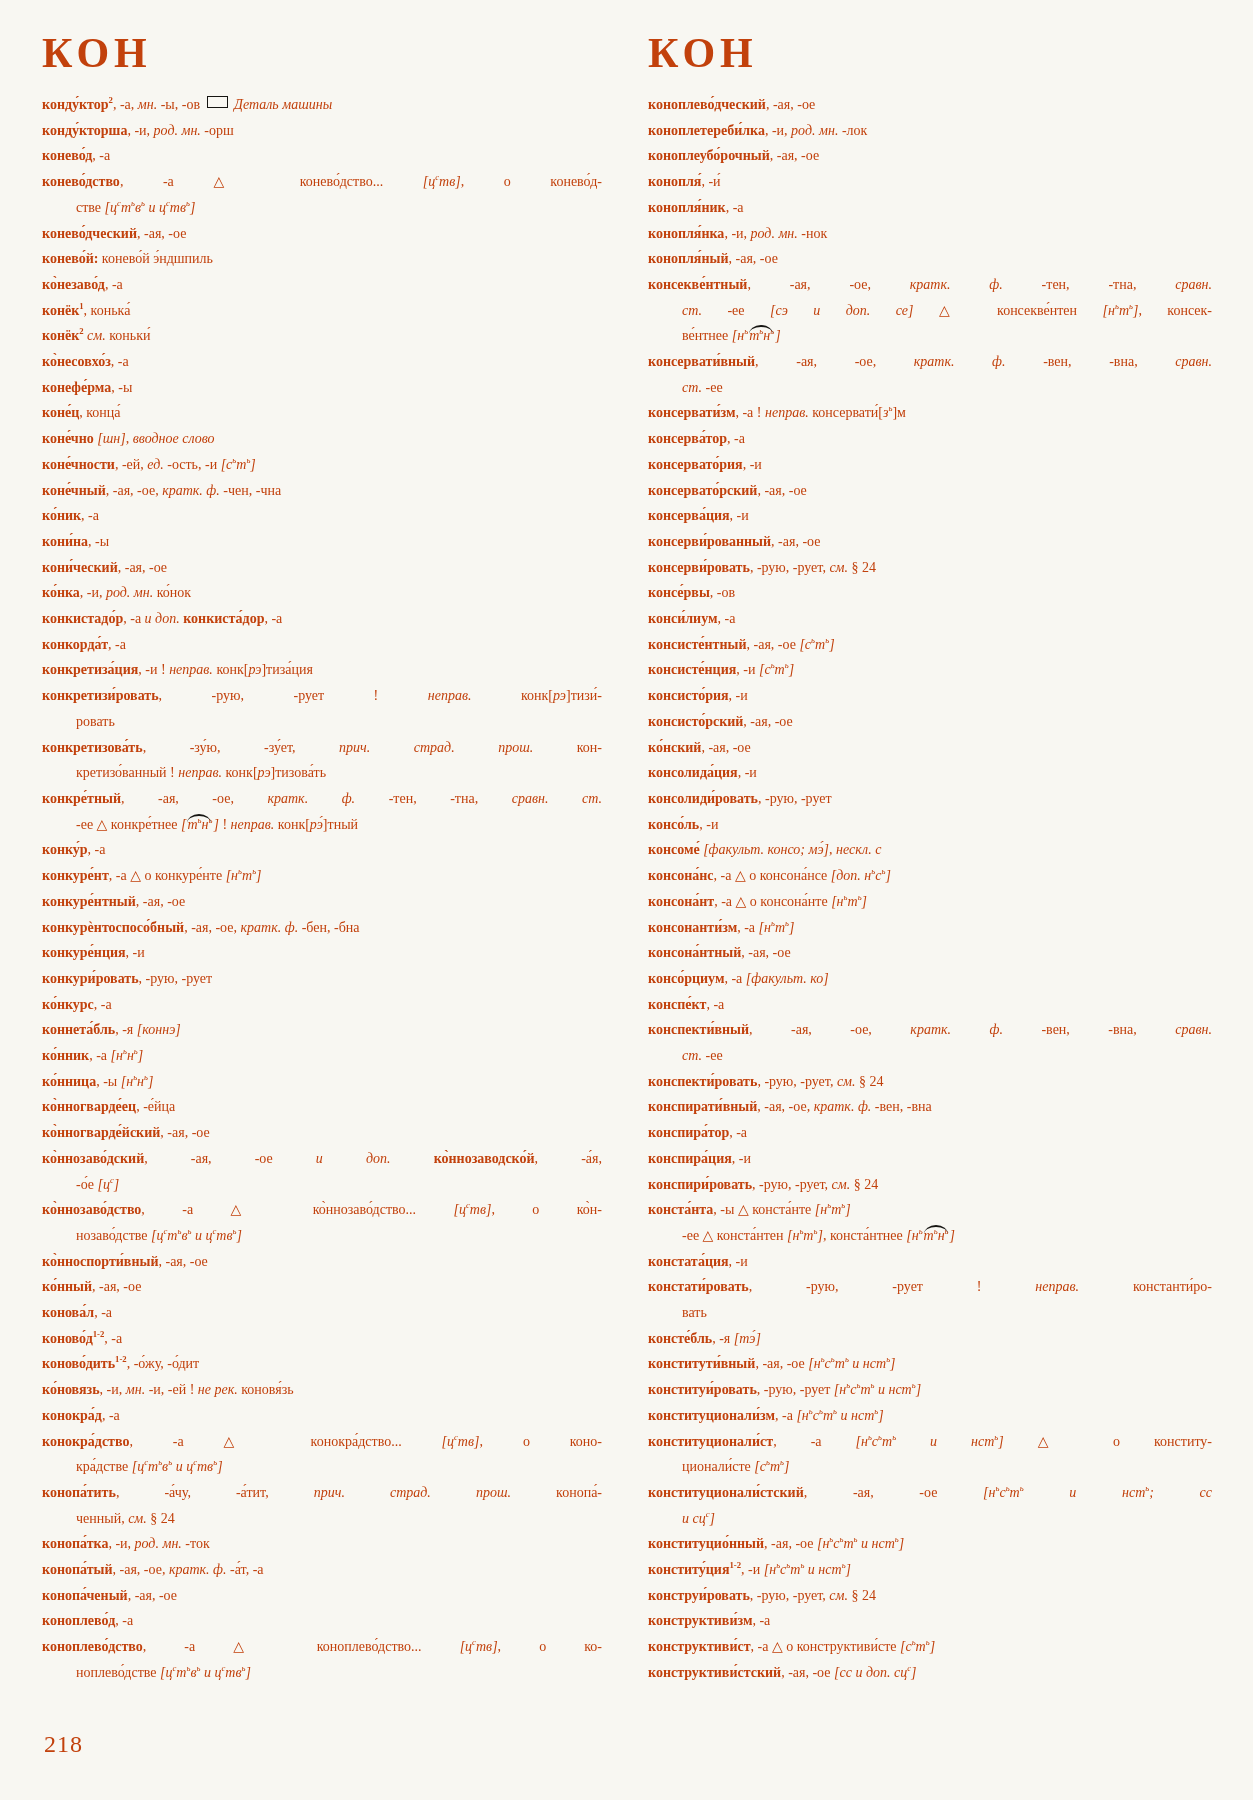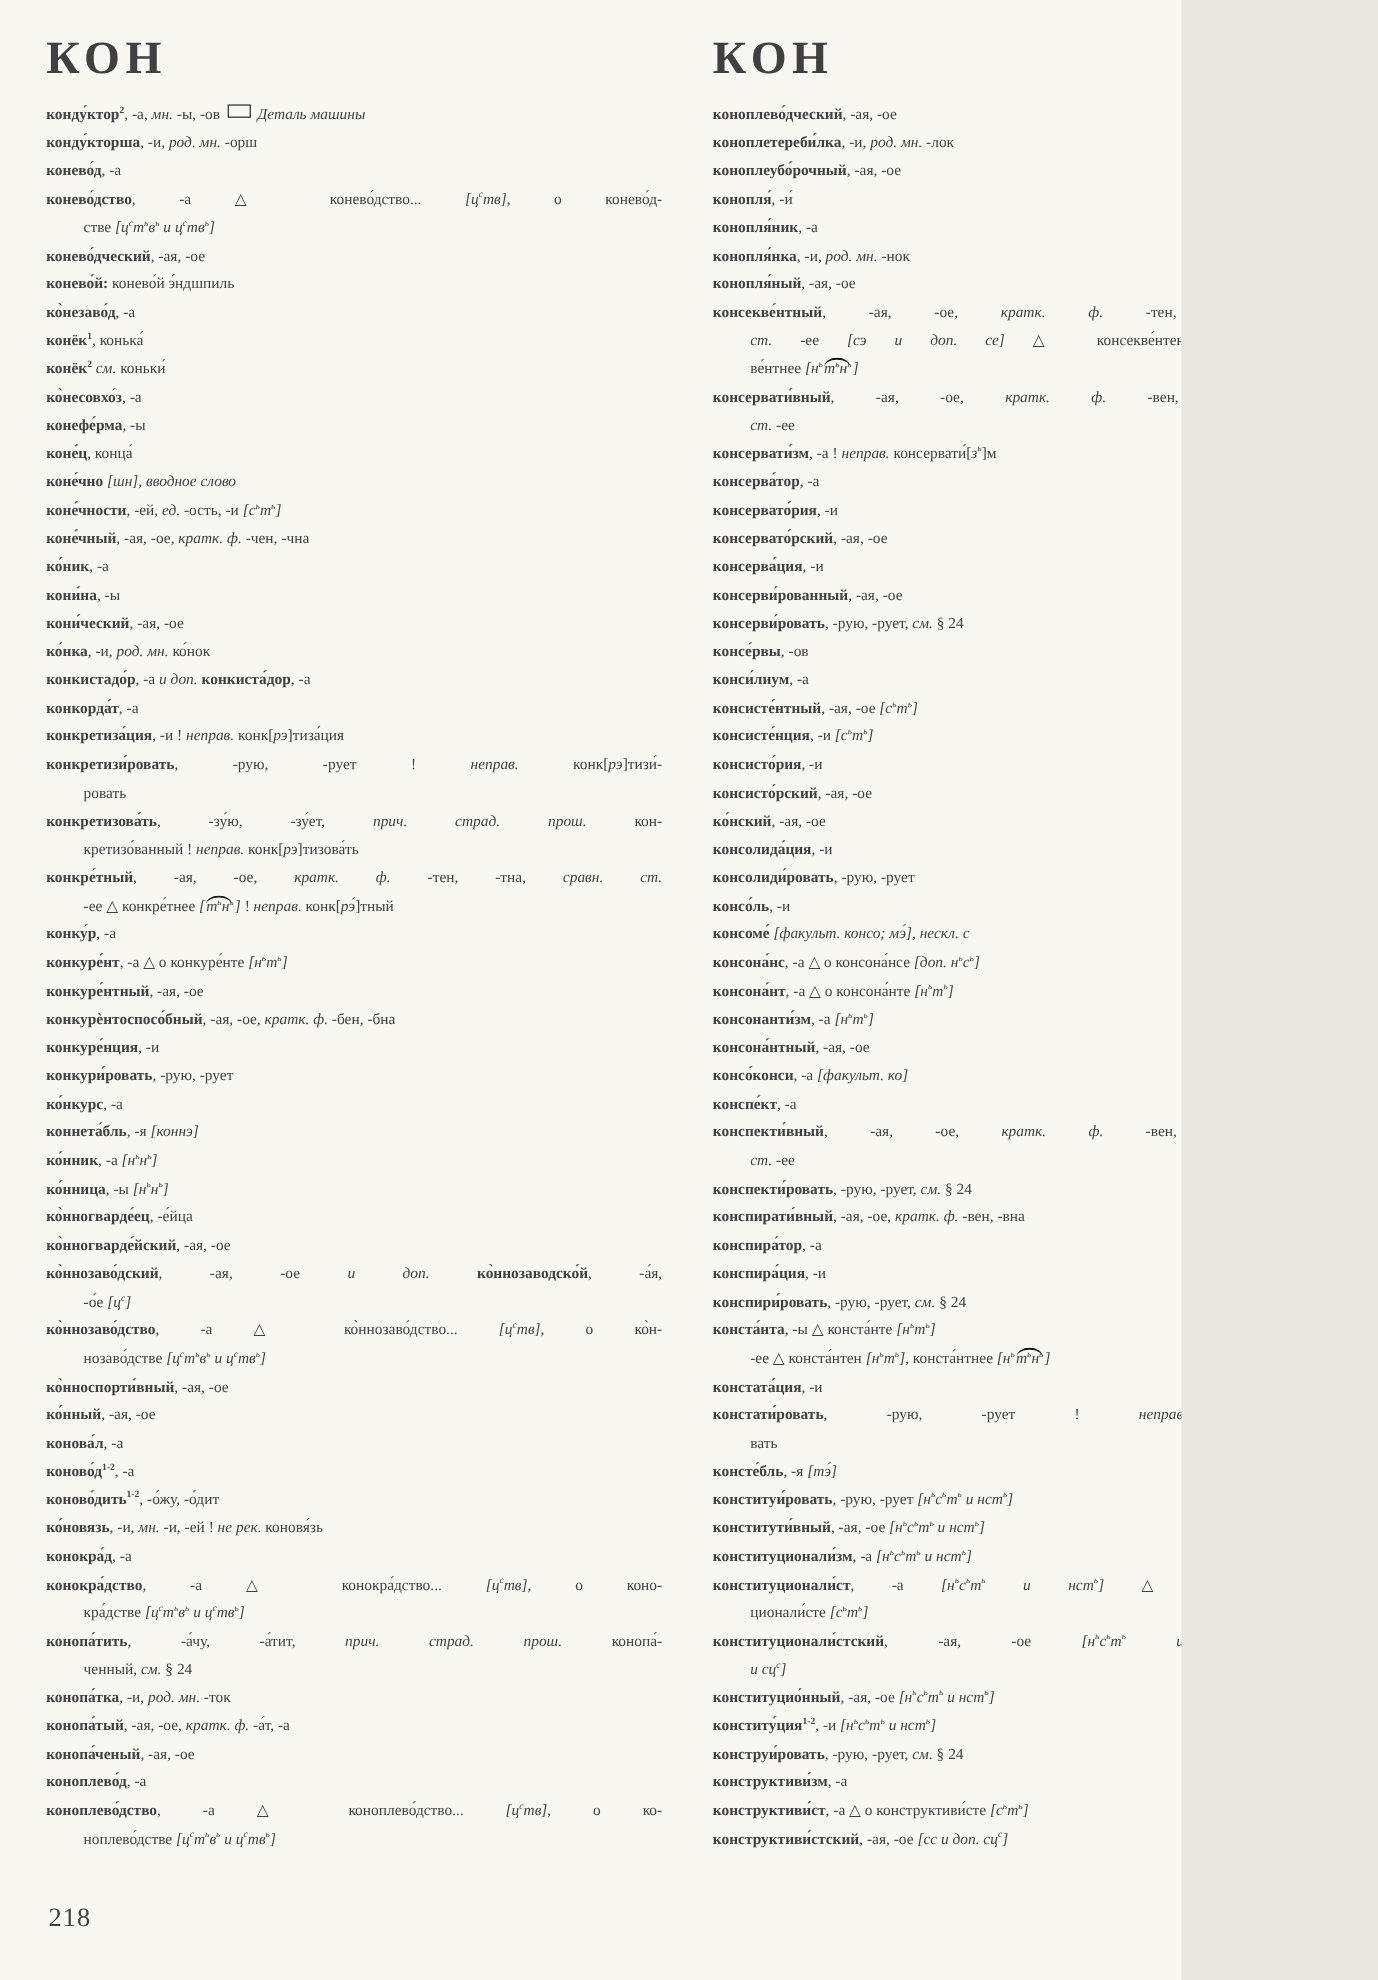--- a/index.html
+++ b/index.html
@@ -1,19 +1,19 @@
 <!DOCTYPE html>
 <html><head>
 <meta charset="utf-8">
 <style>
   html,body{margin:0;padding:0;background:#e9e7e1;}
   .sheet{
-    position:relative;width:1074px;height:1800px;background:#f8f7f2;
+    position:relative;width:1253px;height:1800px;background:#f8f7f2;
     font-family:"Liberation Serif","DejaVu Serif","DejaVu Sans",serif;
-    color:#404040;overflow:hidden;
+    color:#c2410c;overflow:hidden;
   }
   .column{position:absolute;top:30px;}
   .column-left{left:42px;width:560px;}
   .column-right{left:648px;width:564px;}
   .running-head{
     font-weight:bold;font-size:42px;line-height:46px;letter-spacing:5px;
     margin:0 0 16px 0;
   }
   .entries{font-size:14px;line-height:25.7px;}
   .line{text-align:justify;text-align-last:justify;}
@@ -305,21 +305,21 @@
         <div class="entry">
           <div class="line last"><span class="b">консона́нт</span><span>, -а △ о консона́нте </span><span class="i">[н</span><span class="i sup">ь</span><span class="i">т</span><span class="i sup">ь</span><span class="i">]</span></div>
         </div>
         <div class="entry">
           <div class="line last"><span class="b">консонанти́зм</span><span>, -а </span><span class="i">[н</span><span class="i sup">ь</span><span class="i">т</span><span class="i sup">ь</span><span class="i">]</span></div>
         </div>
         <div class="entry">
           <div class="line last"><span class="b">консона́нтный</span><span>, -ая, -ое</span></div>
         </div>
         <div class="entry">
-          <div class="line last"><span class="b">консо́конси</span><span>, -а </span><span class="i">[факульт. ко]</span></div>
+          <div class="line last"><span class="b">консо́рциум</span><span>, -а </span><span class="i">[факульт. ко]</span></div>
         </div>
         <div class="entry">
           <div class="line last"><span class="b">конспе́кт</span><span>, -а</span></div>
         </div>
         <div class="entry">
           <div class="line"><span class="b">конспекти́вный</span><span>, -ая, -ое, </span><span class="i">кратк. ф.</span><span> -вен, -вна, </span><span class="i">сравн.</span></div>
           <div class="line cont last"><span class="i">ст.</span><span> -ее</span></div>
         </div>
         <div class="entry">
           <div class="line last"><span class="b">конспекти́ровать</span><span>, -рую, -рует, </span><span class="i">см.</span><span> § 24</span></div>
@@ -346,24 +346,24 @@
           <div class="line last"><span class="b">констата́ция</span><span>, -и</span></div>
         </div>
         <div class="entry">
           <div class="line"><span class="b">констати́ровать</span><span>, -рую, -рует ! </span><span class="i">неправ.</span><span> константи́ро-</span></div>
           <div class="line cont last"><span>вать</span></div>
         </div>
         <div class="entry">
           <div class="line last"><span class="b">консте́бль</span><span>, -я </span><span class="i">[тэ́]</span></div>
         </div>
         <div class="entry">
+          <div class="line last"><span class="b">конститути́вный</span><span>, -ая, -ое </span><span class="i">[н</span><span class="i sup">ь</span><span class="i">с</span><span class="i sup">ь</span><span class="i">т</span><span class="i sup">ь</span><span class="i"> и нст</span><span class="i sup">ь</span><span class="i">]</span></div>
+        </div>
+        <div class="entry">
           <div class="line last"><span class="b">конституи́ровать</span><span>, -рую, -рует </span><span class="i">[н</span><span class="i sup">ь</span><span class="i">с</span><span class="i sup">ь</span><span class="i">т</span><span class="i sup">ь</span><span class="i"> и нст</span><span class="i sup">ь</span><span class="i">]</span></div>
-        </div>
-        <div class="entry">
-          <div class="line last"><span class="b">конститути́вный</span><span>, -ая, -ое </span><span class="i">[н</span><span class="i sup">ь</span><span class="i">с</span><span class="i sup">ь</span><span class="i">т</span><span class="i sup">ь</span><span class="i"> и нст</span><span class="i sup">ь</span><span class="i">]</span></div>
         </div>
         <div class="entry">
           <div class="line last"><span class="b">конституционали́зм</span><span>, -а </span><span class="i">[н</span><span class="i sup">ь</span><span class="i">с</span><span class="i sup">ь</span><span class="i">т</span><span class="i sup">ь</span><span class="i"> и нст</span><span class="i sup">ь</span><span class="i">]</span></div>
         </div>
         <div class="entry">
           <div class="line"><span class="b">конституционали́ст</span><span>, -а </span><span class="i">[н</span><span class="i sup">ь</span><span class="i">с</span><span class="i sup">ь</span><span class="i">т</span><span class="i sup">ь</span><span class="i"> и нст</span><span class="i sup">ь</span><span class="i">]</span><span> △ о конститу-</span></div>
           <div class="line cont last"><span>ционали́сте </span><span class="i">[с</span><span class="i sup">ь</span><span class="i">т</span><span class="i sup">ь</span><span class="i">]</span></div>
         </div>
         <div class="entry">
           <div class="line"><span class="b">конституционали́стский</span><span>, -ая, -ое </span><span class="i">[н</span><span class="i sup">ь</span><span class="i">с</span><span class="i sup">ь</span><span class="i">т</span><span class="i sup">ь</span><span class="i"> и нст</span><span class="i sup">ь</span><span class="i">; сс</span></div>

